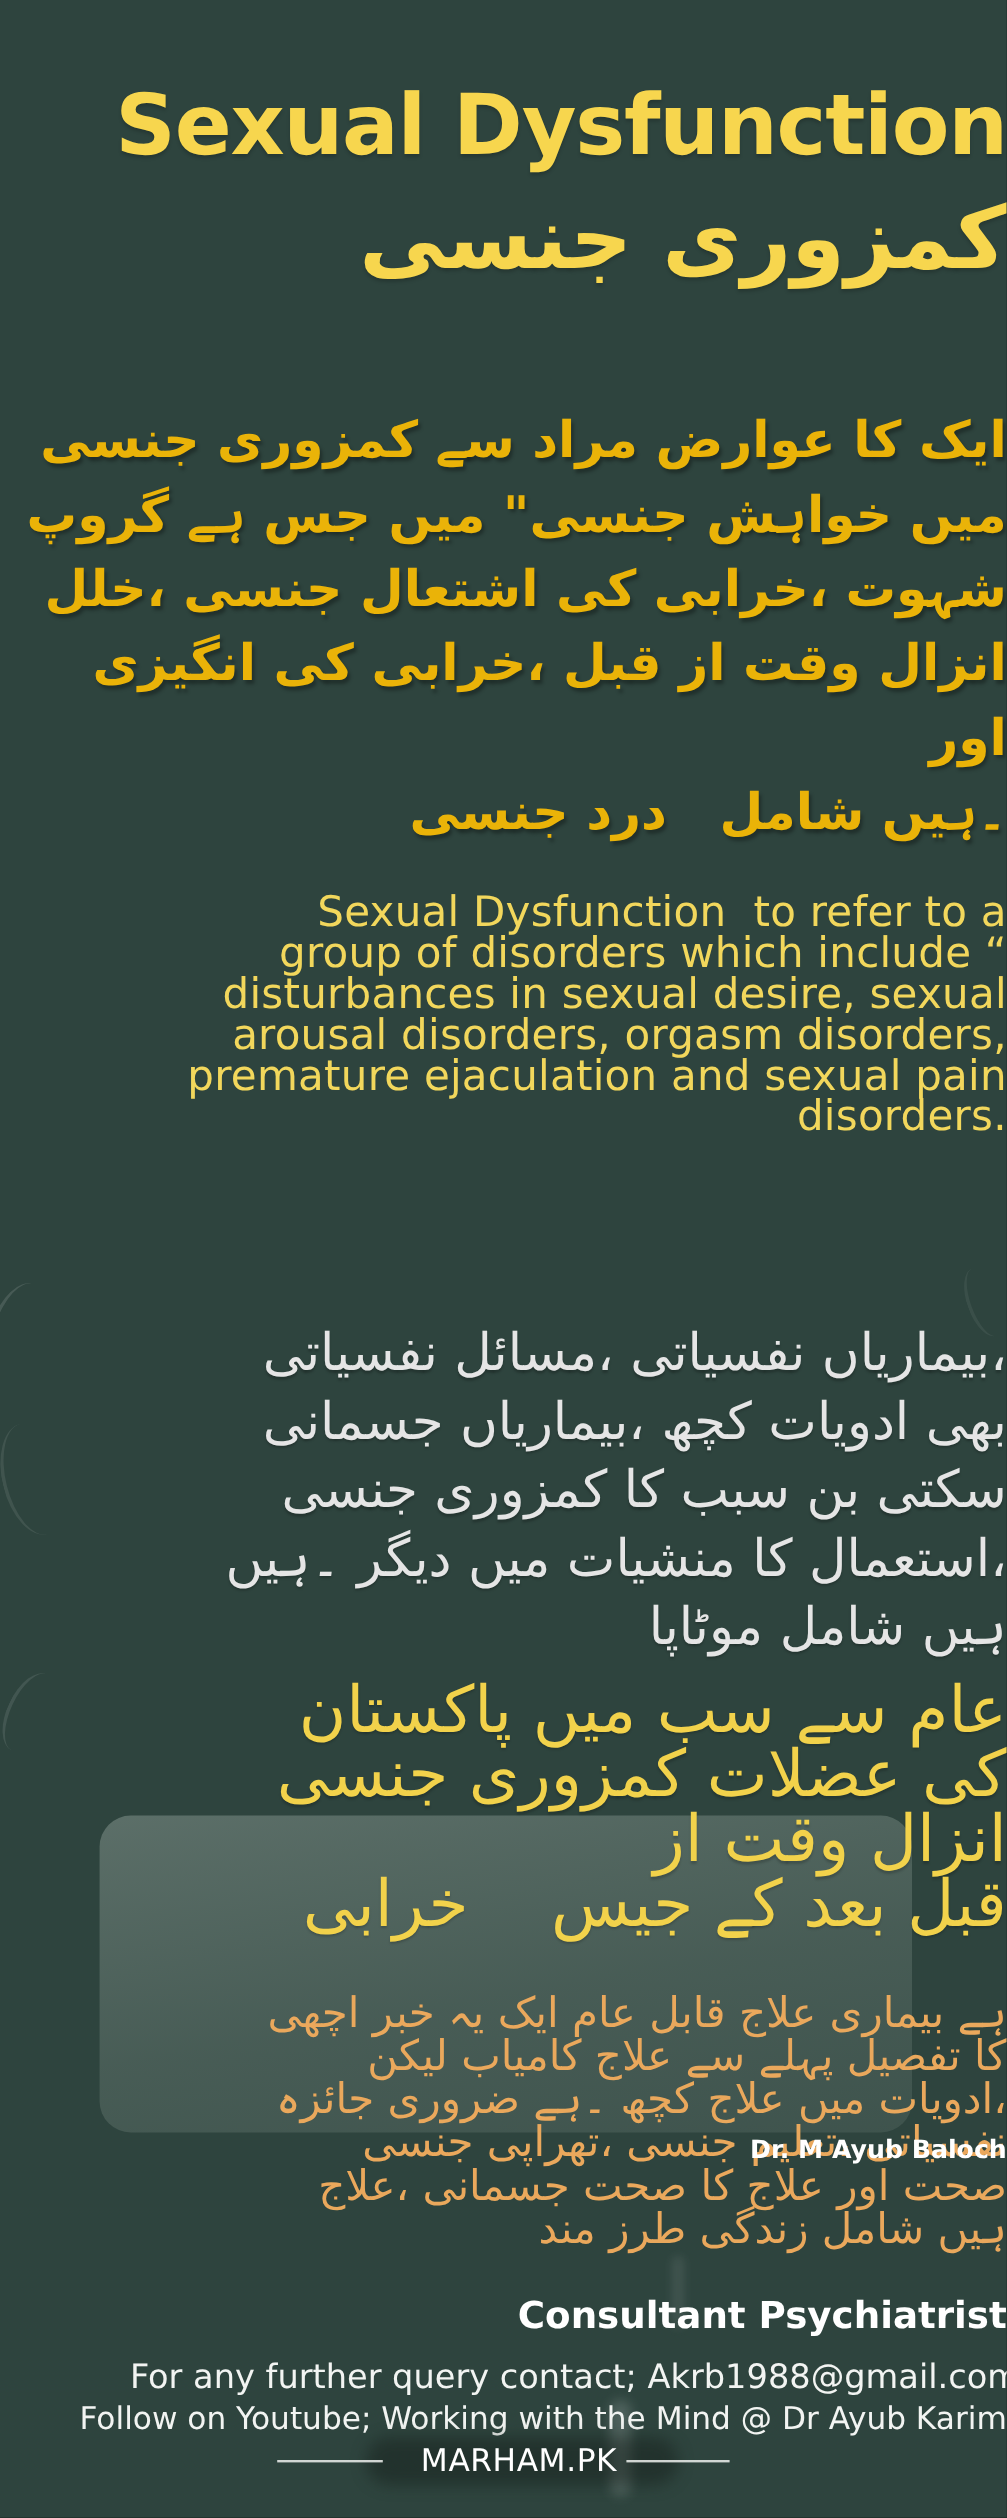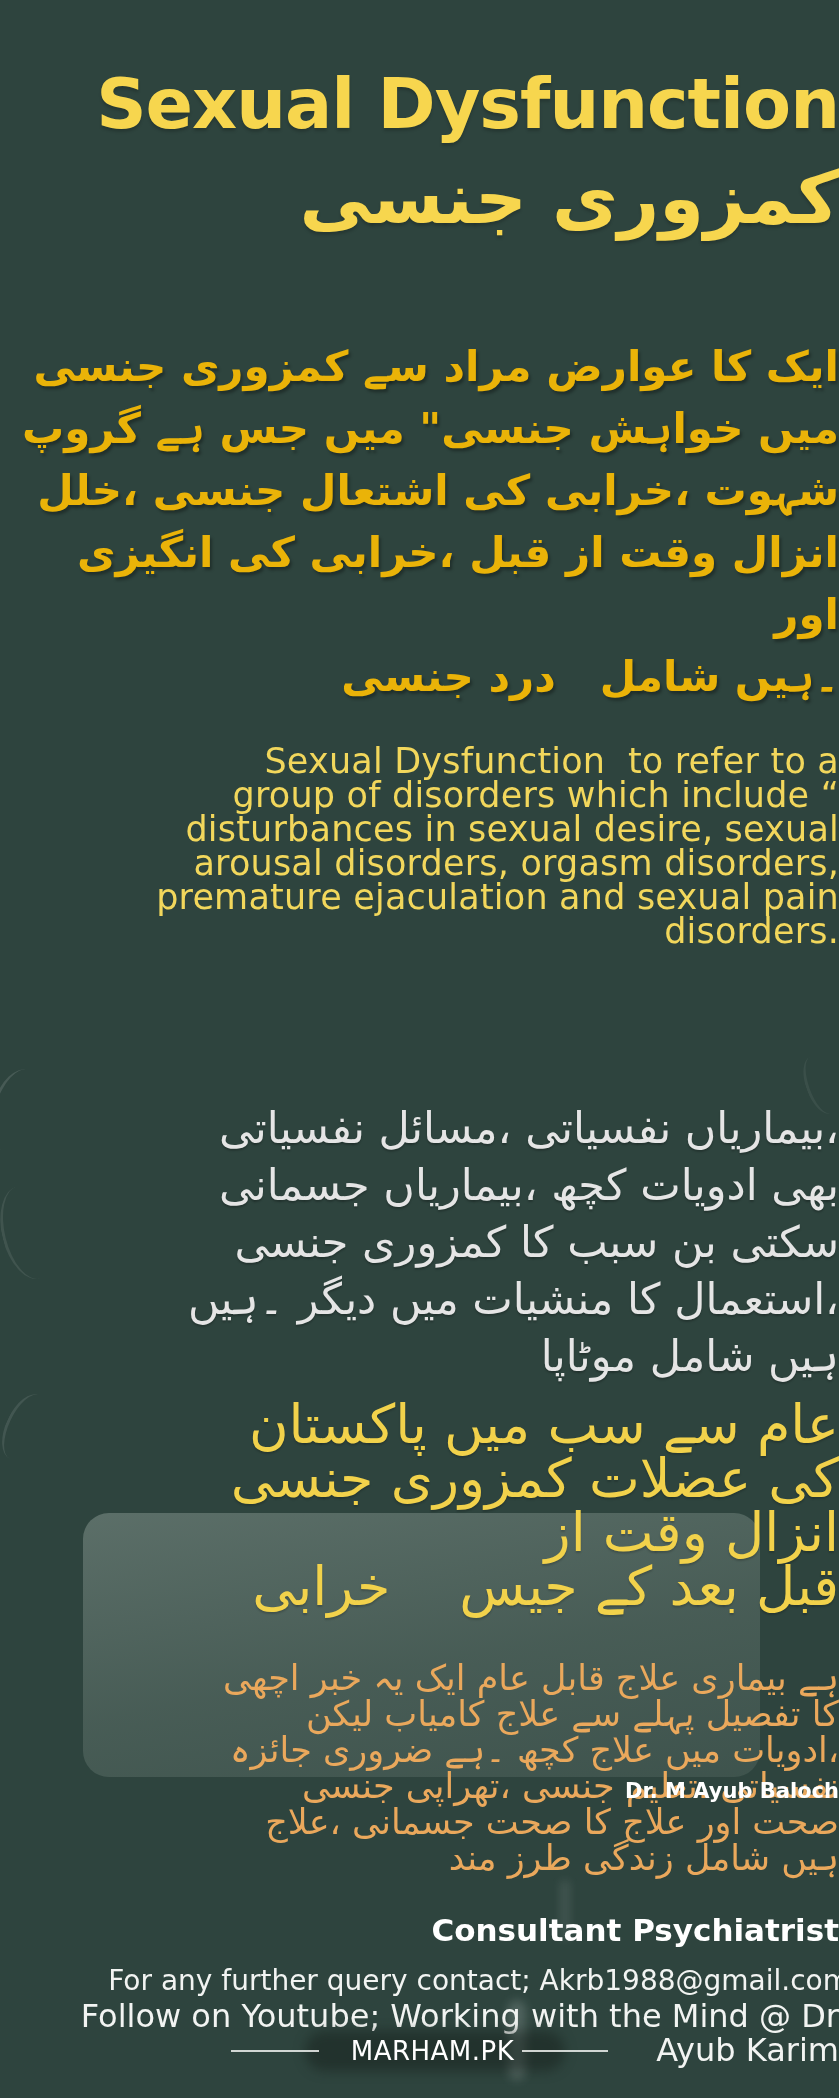--- a/index.html
+++ b/index.html
@@ -64,21 +64,21 @@
   
   .treatment{top:1660px;}
   .treatment .line{
     font-size:35px;color:#eaa85c;line-height:36px;letter-spacing:-0.3px;
   }
   
   .doctor-name{top:1776px;font-size:21px;font-weight:bold;color:#ffffff;line-height:31px;}
   .doctor-title{top:1915px;font-size:31px;font-weight:bold;color:#ffffff;line-height:31px;}
   
   .contact{top:1964px;font-size:28px;color:#f2f4f2;line-height:34px;margin-left:11px;}
-  .youtube{top:1999px;font-size:32px;color:#f2f4f2;line-height:34px;}
+  .youtube{top:1999px;font-size:26px;color:#f2f4f2;line-height:34px;}
   
   .brand-row{
     position:absolute;top:2036px;left:0;width:100%;height:30px;
     display:flex;align-items:center;justify-content:center;
   }
   .brand-smudge{
     position:absolute;left:305px;top:2031px;width:260px;height:40px;
     background:rgba(20,28,25,0.45);border-radius:20px;filter:blur(6px);
   }
   .brand-line{height:2px;background:#eef1ee;opacity:.85;}

